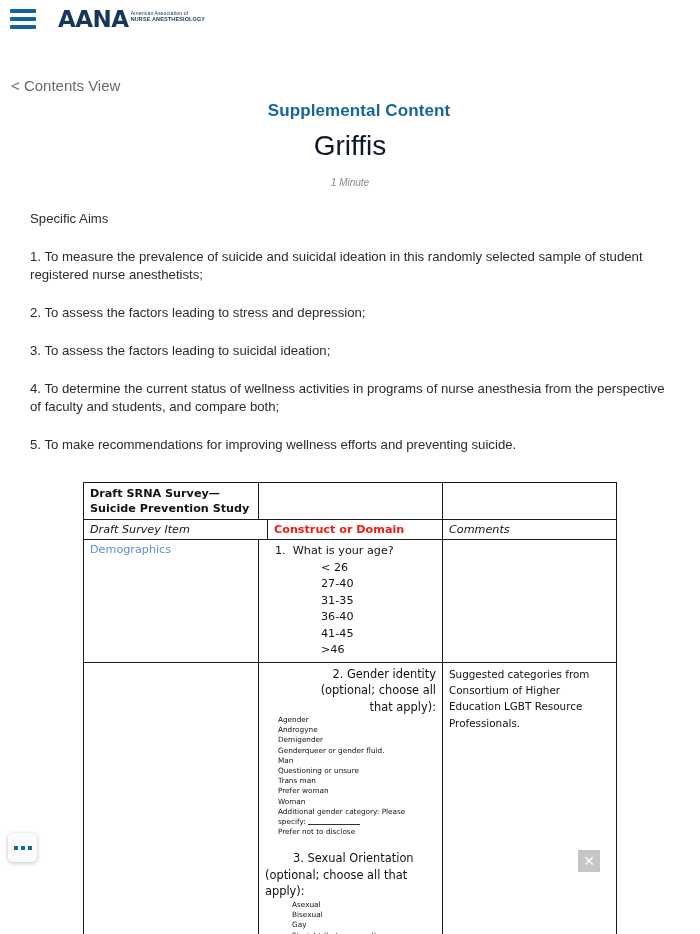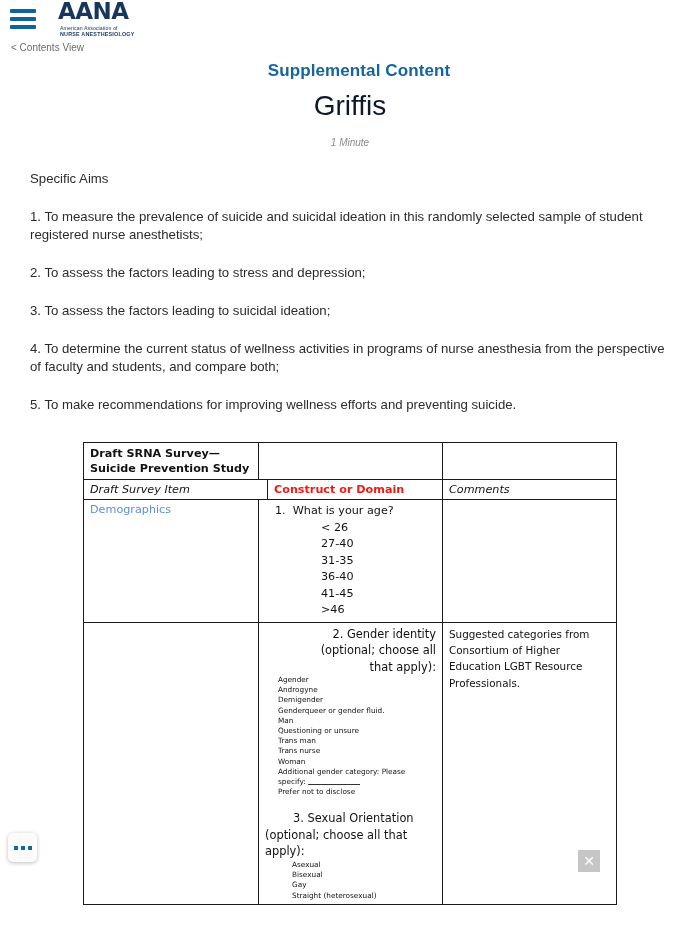--- a/index.html
+++ b/index.html
@@ -39,21 +39,20 @@
     width: 100%;
     background: #11639e;
     border-radius: 1px;
   }
 
   .logo {
     display: flex;
     align-items: flex-start;
     margin-left: 22px;
     cursor: pointer;
-    flex-direction: column;
   }
   .logo-word {
     font-family: "DejaVu Sans", sans-serif;
     font-weight: bold;
     font-size: 23px;
     letter-spacing: -0.5px;
     color: #16365c;
     line-height: 1;
   }
   .logo-tag {
@@ -70,25 +69,26 @@
   .logo-tag .l2 {
     font-size: 5.4px;
     color: #16365c;
     font-weight: bold;
     display: block;
     letter-spacing: .2px;
   }
 
   
   .breadcrumb {
-    font-size: 10px;
+    font-size: 15px;
     color: #6a6a6a;
     padding: 8px 0 0 11px;
     cursor: pointer;
     display: inline-block;
+    margin-top: 35px;
   }
 
   
   .doc-header {
     text-align: center;
     margin-top: 6px;
   }
   .supp-title {
     font-size: 17px;
     font-weight: bold;
@@ -344,21 +344,21 @@
           <div>(optional; choose all</div>
           <div>that apply):</div>
         </div>
         <div class="sub-opt">Agender</div>
         <div class="sub-opt">Androgyne</div>
         <div class="sub-opt">Demigender</div>
         <div class="sub-opt">Genderqueer or gender fluid.</div>
         <div class="sub-opt">Man</div>
         <div class="sub-opt">Questioning or unsure</div>
         <div class="sub-opt">Trans man</div>
-        <div class="sub-opt">Trans nurse</div>
+        <div class="sub-opt">Prefer woman</div>
         <div class="sub-opt">Woman</div>
         <div class="sub-opt">Additional gender category: Please</div>
         <div class="sub-opt">
           <span>specify:</span>
           <span class="blankline"></span>
         </div>
         <div class="sub-opt">Prefer not to disclose</div>
 
         <div class="q3">
           <div class="lead">

